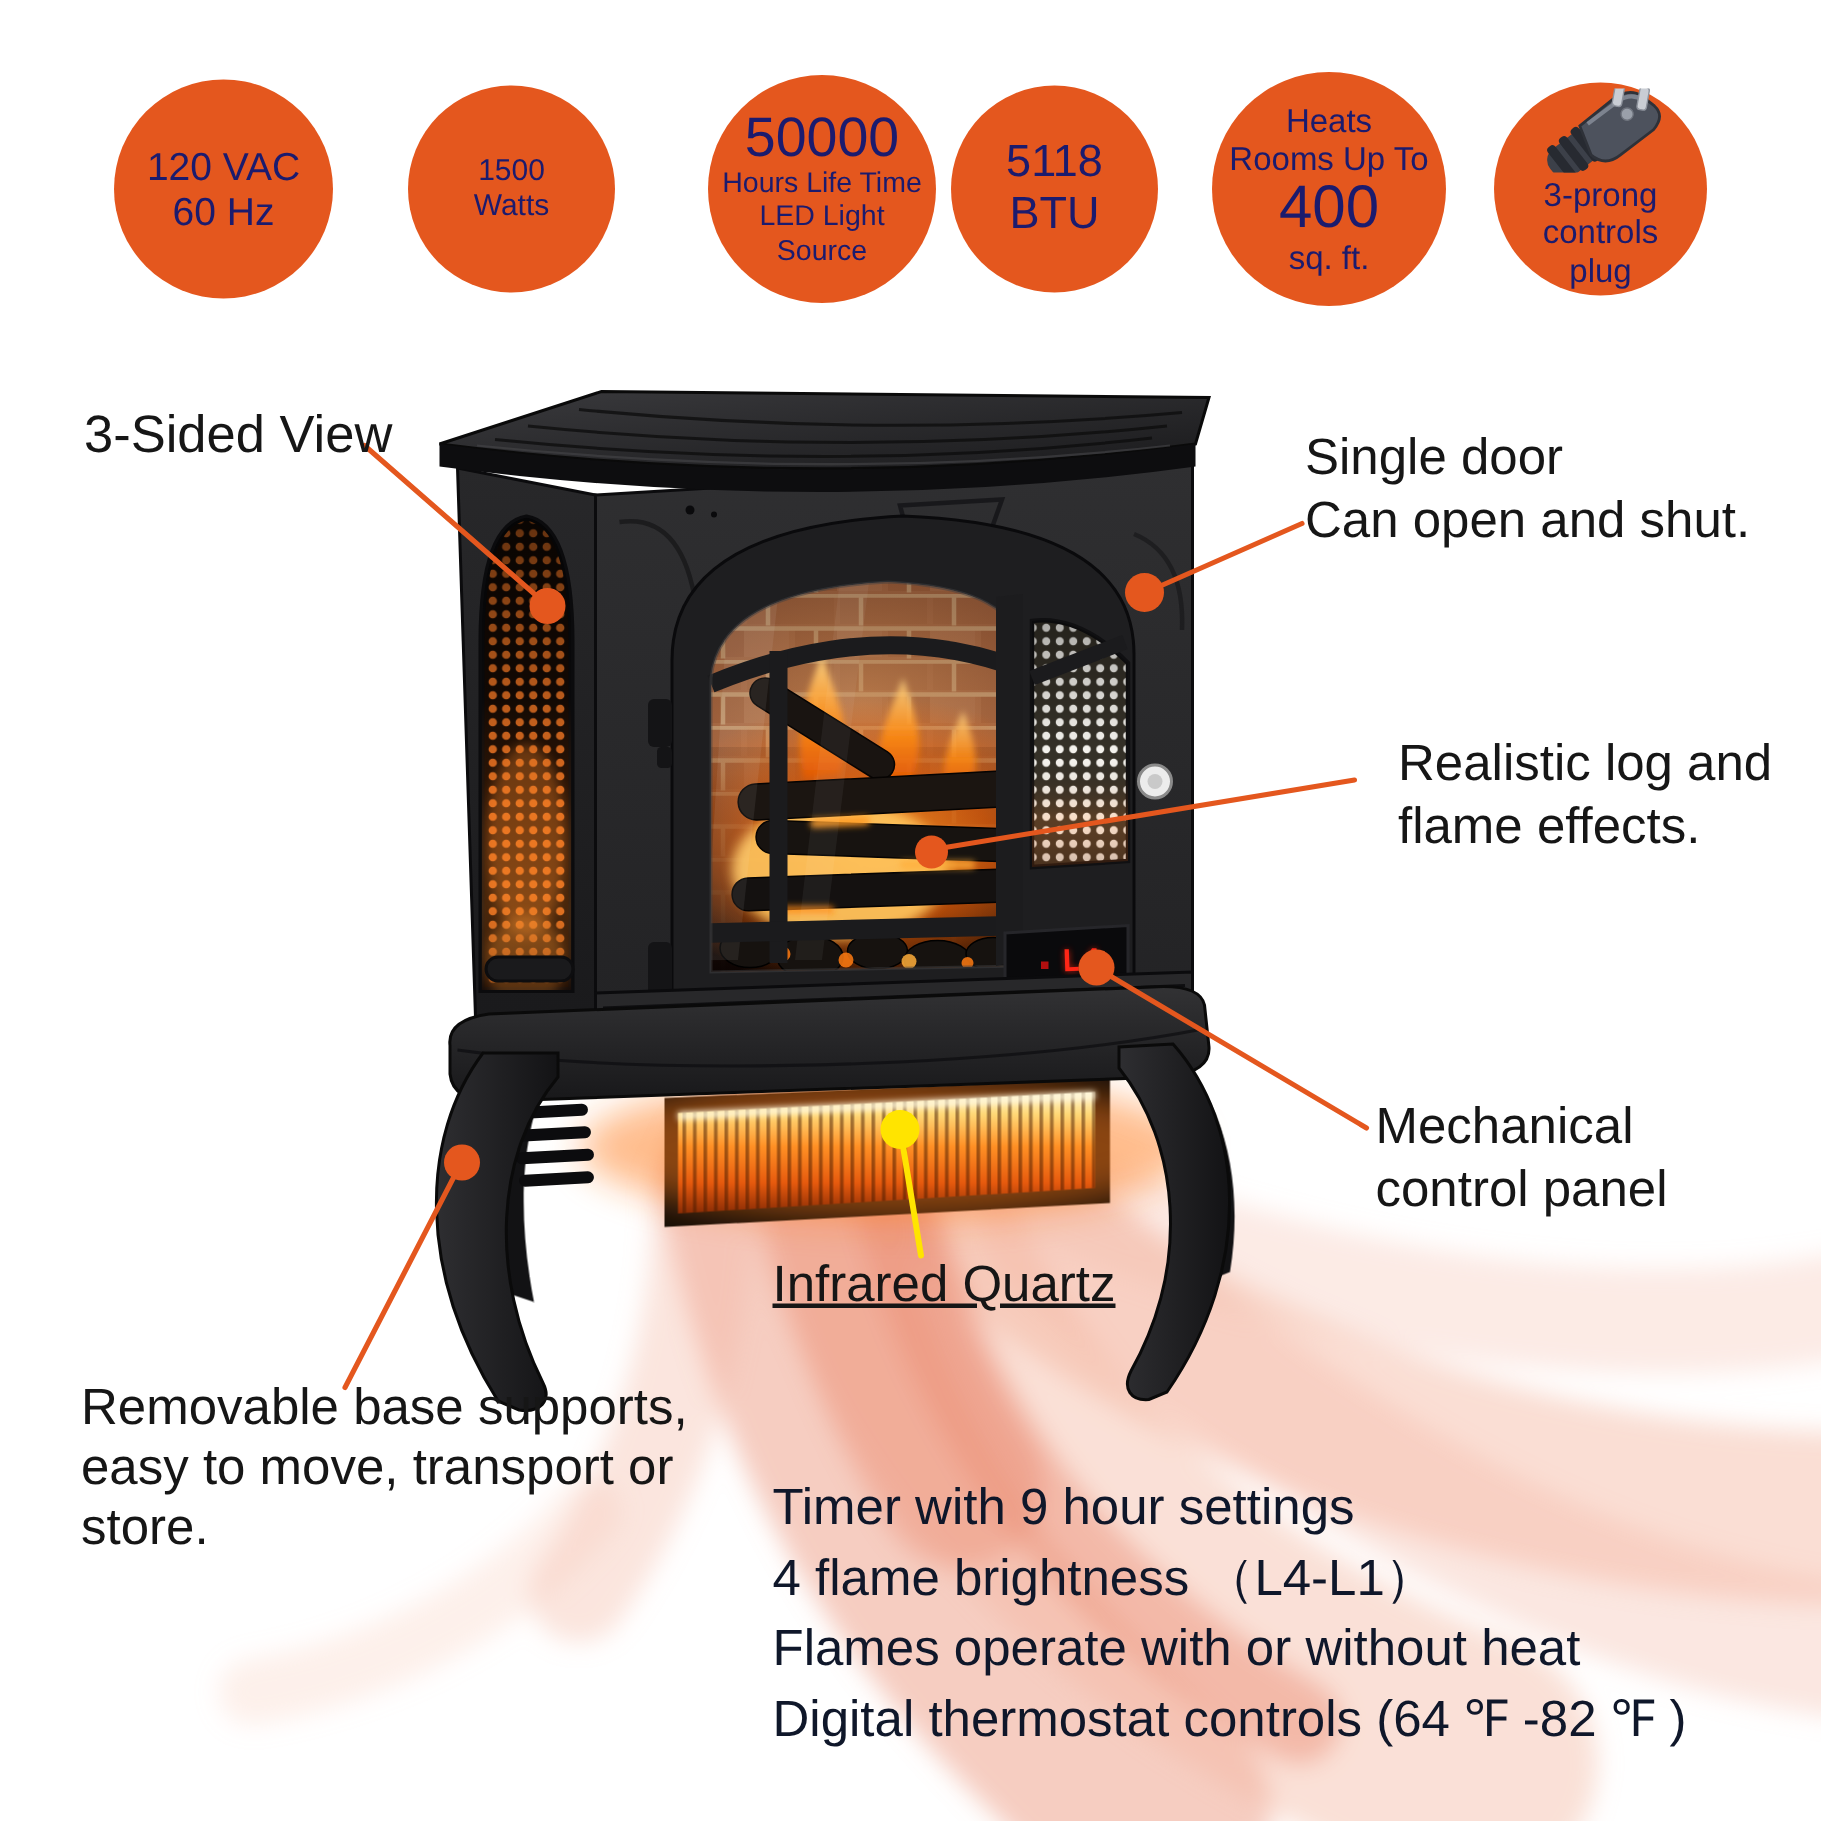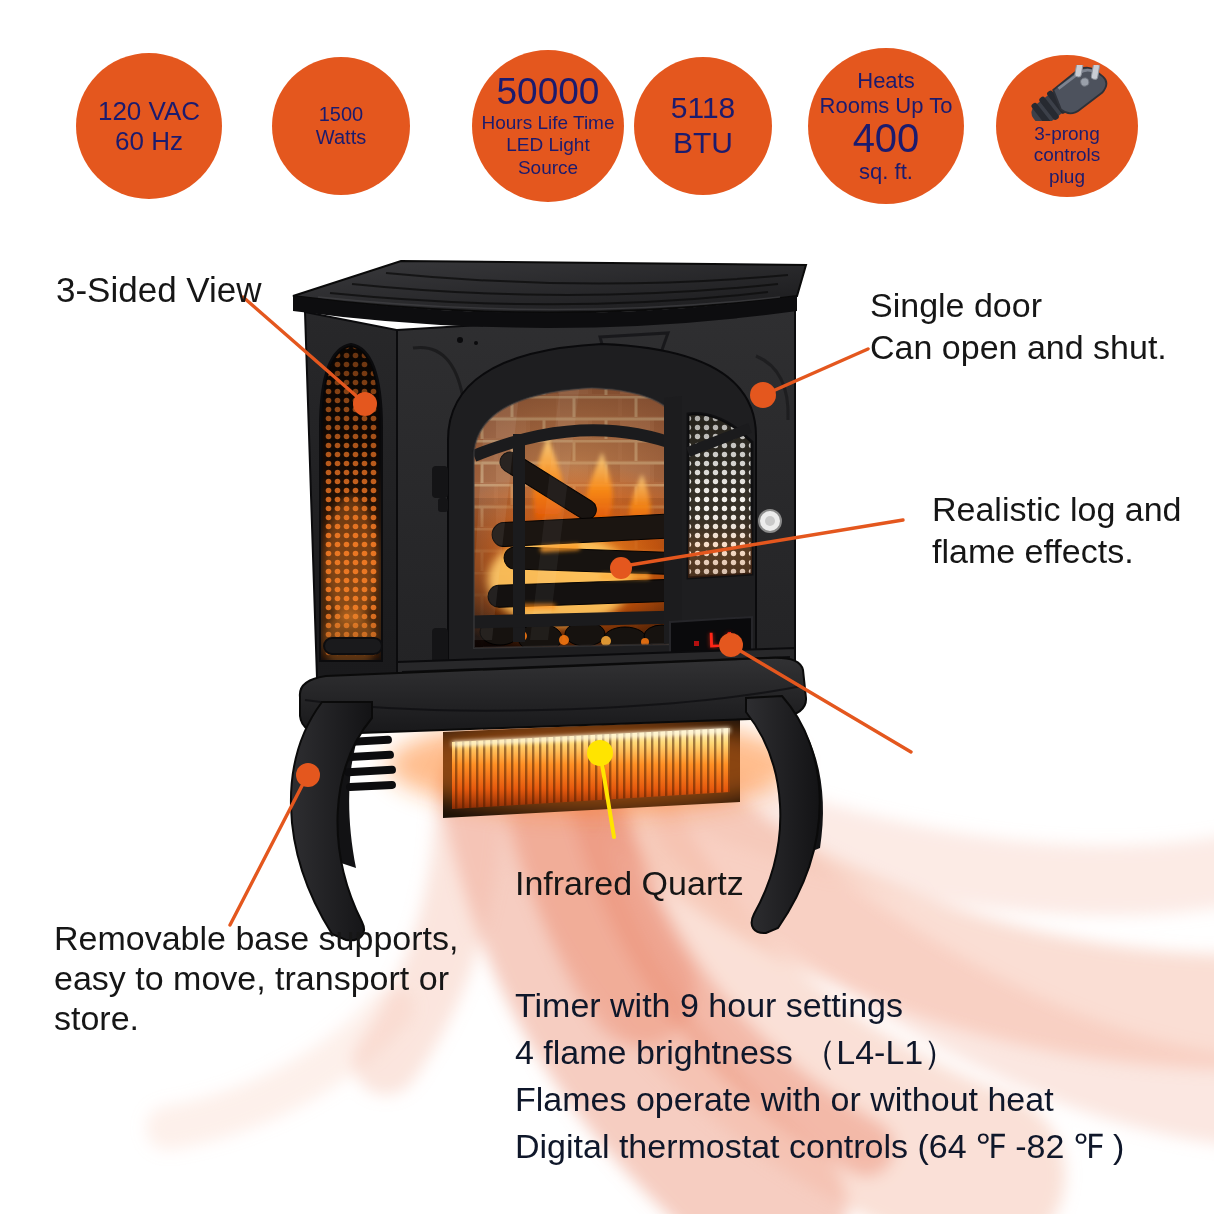--- a/index.html
+++ b/index.html
@@ -16,29 +16,29 @@
     display:flex;flex-direction:column;align-items:center;justify-content:center;
     text-align:center;line-height:1.16;
   }
   .b1{left:76px;top:53px;width:146px;height:146px;font-size:26px;}
   .b2{left:272px;top:57px;width:138px;height:138px;font-size:20px;}
   .b3{left:472px;top:50px;width:152px;height:152px;font-size:19px;line-height:1.18;}
   .b3 .big{font-size:37px;line-height:1.05;}
   .b4{left:634px;top:57px;width:138px;height:138px;font-size:30px;}
   .b5{left:808px;top:48px;width:156px;height:156px;font-size:22px;line-height:1.15;}
   .b5 .big{font-size:40px;line-height:1.02;}
-  .b6{left:996px;top:55px;width:142px;height:142px;font-size:19px;line-height:1.14;}
+  .b6{left:996px;top:55px;width:142px;height:142px;font-size:22px;line-height:1.14;}
   .b6 svg{margin-bottom:2px;}
   
   .lbl{position:absolute;color:#161616;font-size:34px;line-height:1.24;white-space:pre-line;}
   .lbl-three{left:56px;top:268px;font-size:35px;}
   .lbl-door{left:870px;top:284px;}
   .lbl-log{left:932px;top:488px;}
   .lbl-mech{left:917px;top:730px;}
-  .lbl-quartz{left:515px;top:862px;}
+  .lbl-quartz{left:515px;top:835px;text-decoration:underline;}
   .lbl-base{left:54px;top:918px;line-height:1.18;}
   
   .features{position:absolute;left:515px;top:982px;color:#0f172a;font-size:34px;}
   .features .fline{height:47px;line-height:47px;white-space:pre;}
 </style>
 </head>
 <body>
 <div class="stage">
 
 <svg class="scene" width="1214" height="1214" viewBox="0 0 1214 1214">
@@ -363,20 +363,22 @@
   <div>3-prong</div>
   <div>controls</div>
   <div>plug</div>
 </div>
 
 <div class="lbl lbl-three">3-Sided View</div>
 <div class="lbl lbl-door">Single door
 Can open and shut.</div>
 <div class="lbl lbl-log">Realistic log and
 flame effects.</div>
+<div class="lbl lbl-mech">Mechanical
+control panel</div>
 <div class="lbl lbl-quartz">Infrared Quartz</div>
 <div class="lbl lbl-base">Removable base supports,
 easy to move, transport or
 store.</div>
 
 <div class="features">
   <div class="fline">Timer with 9 hour settings</div>
   <div class="fline">4 flame brightness （L4-L1）</div>
   <div class="fline">Flames operate with or without heat</div>
   <div class="fline">Digital thermostat controls (64 ℉ -82 ℉ )</div>

